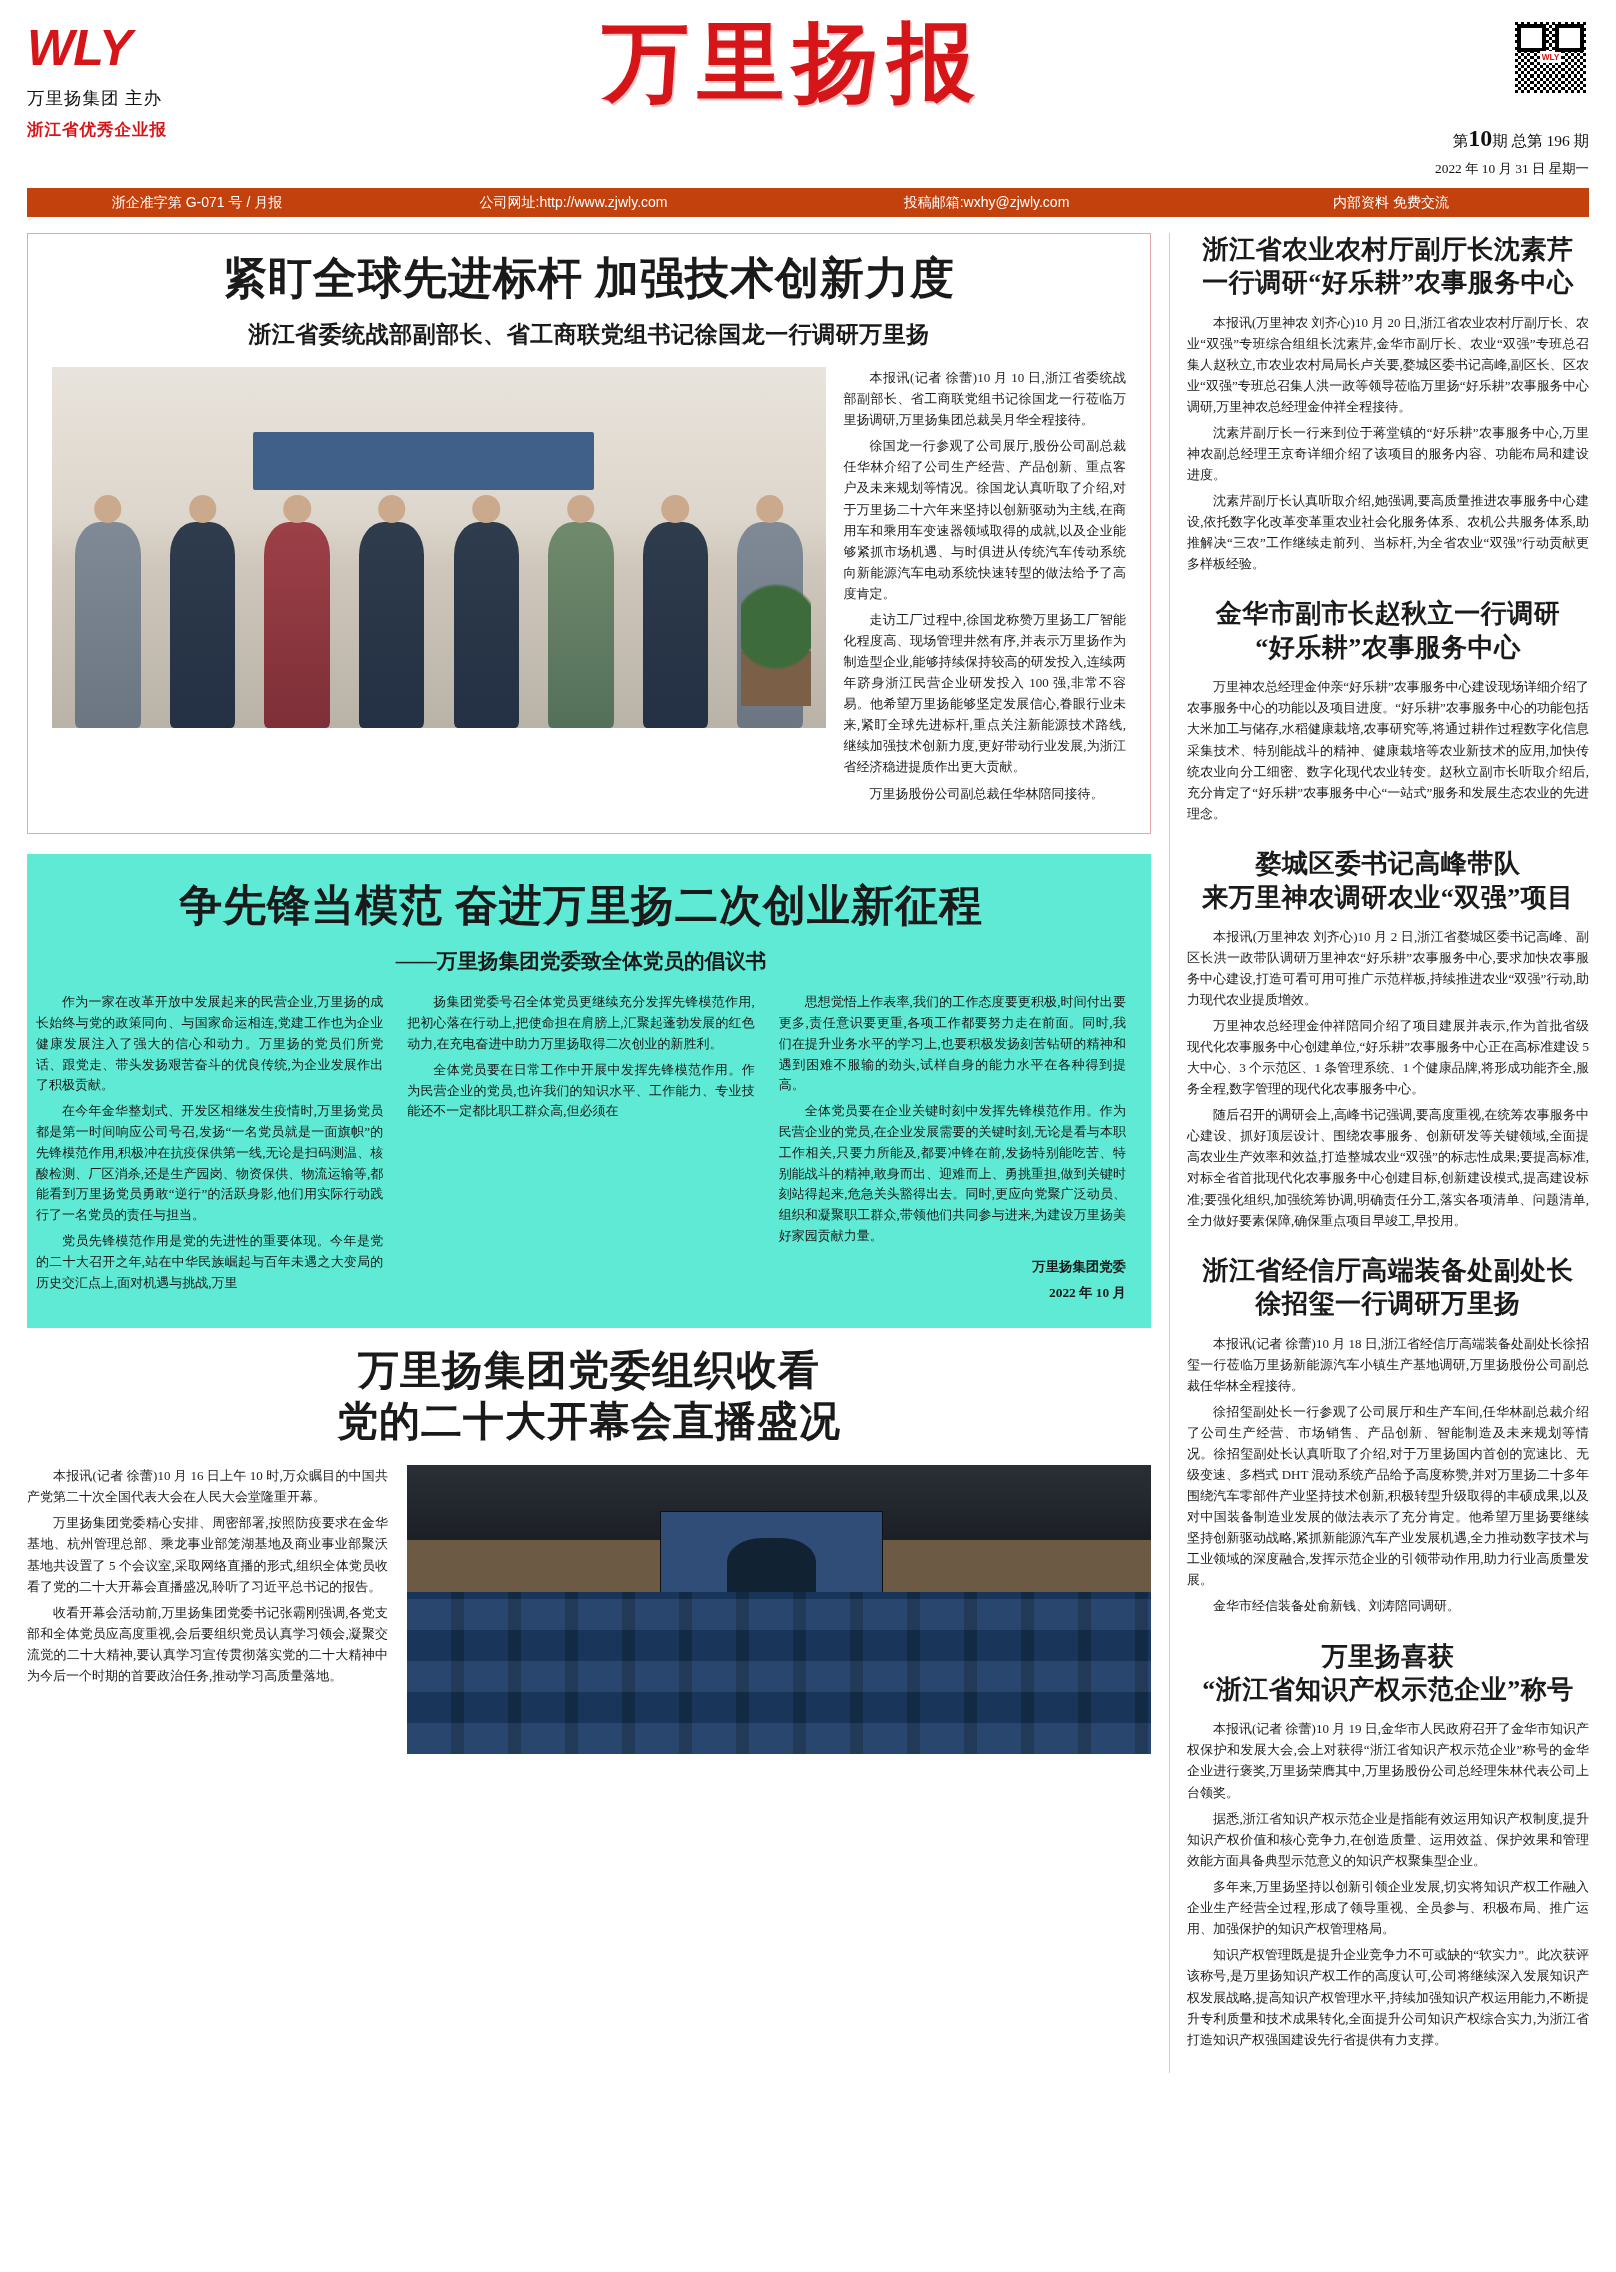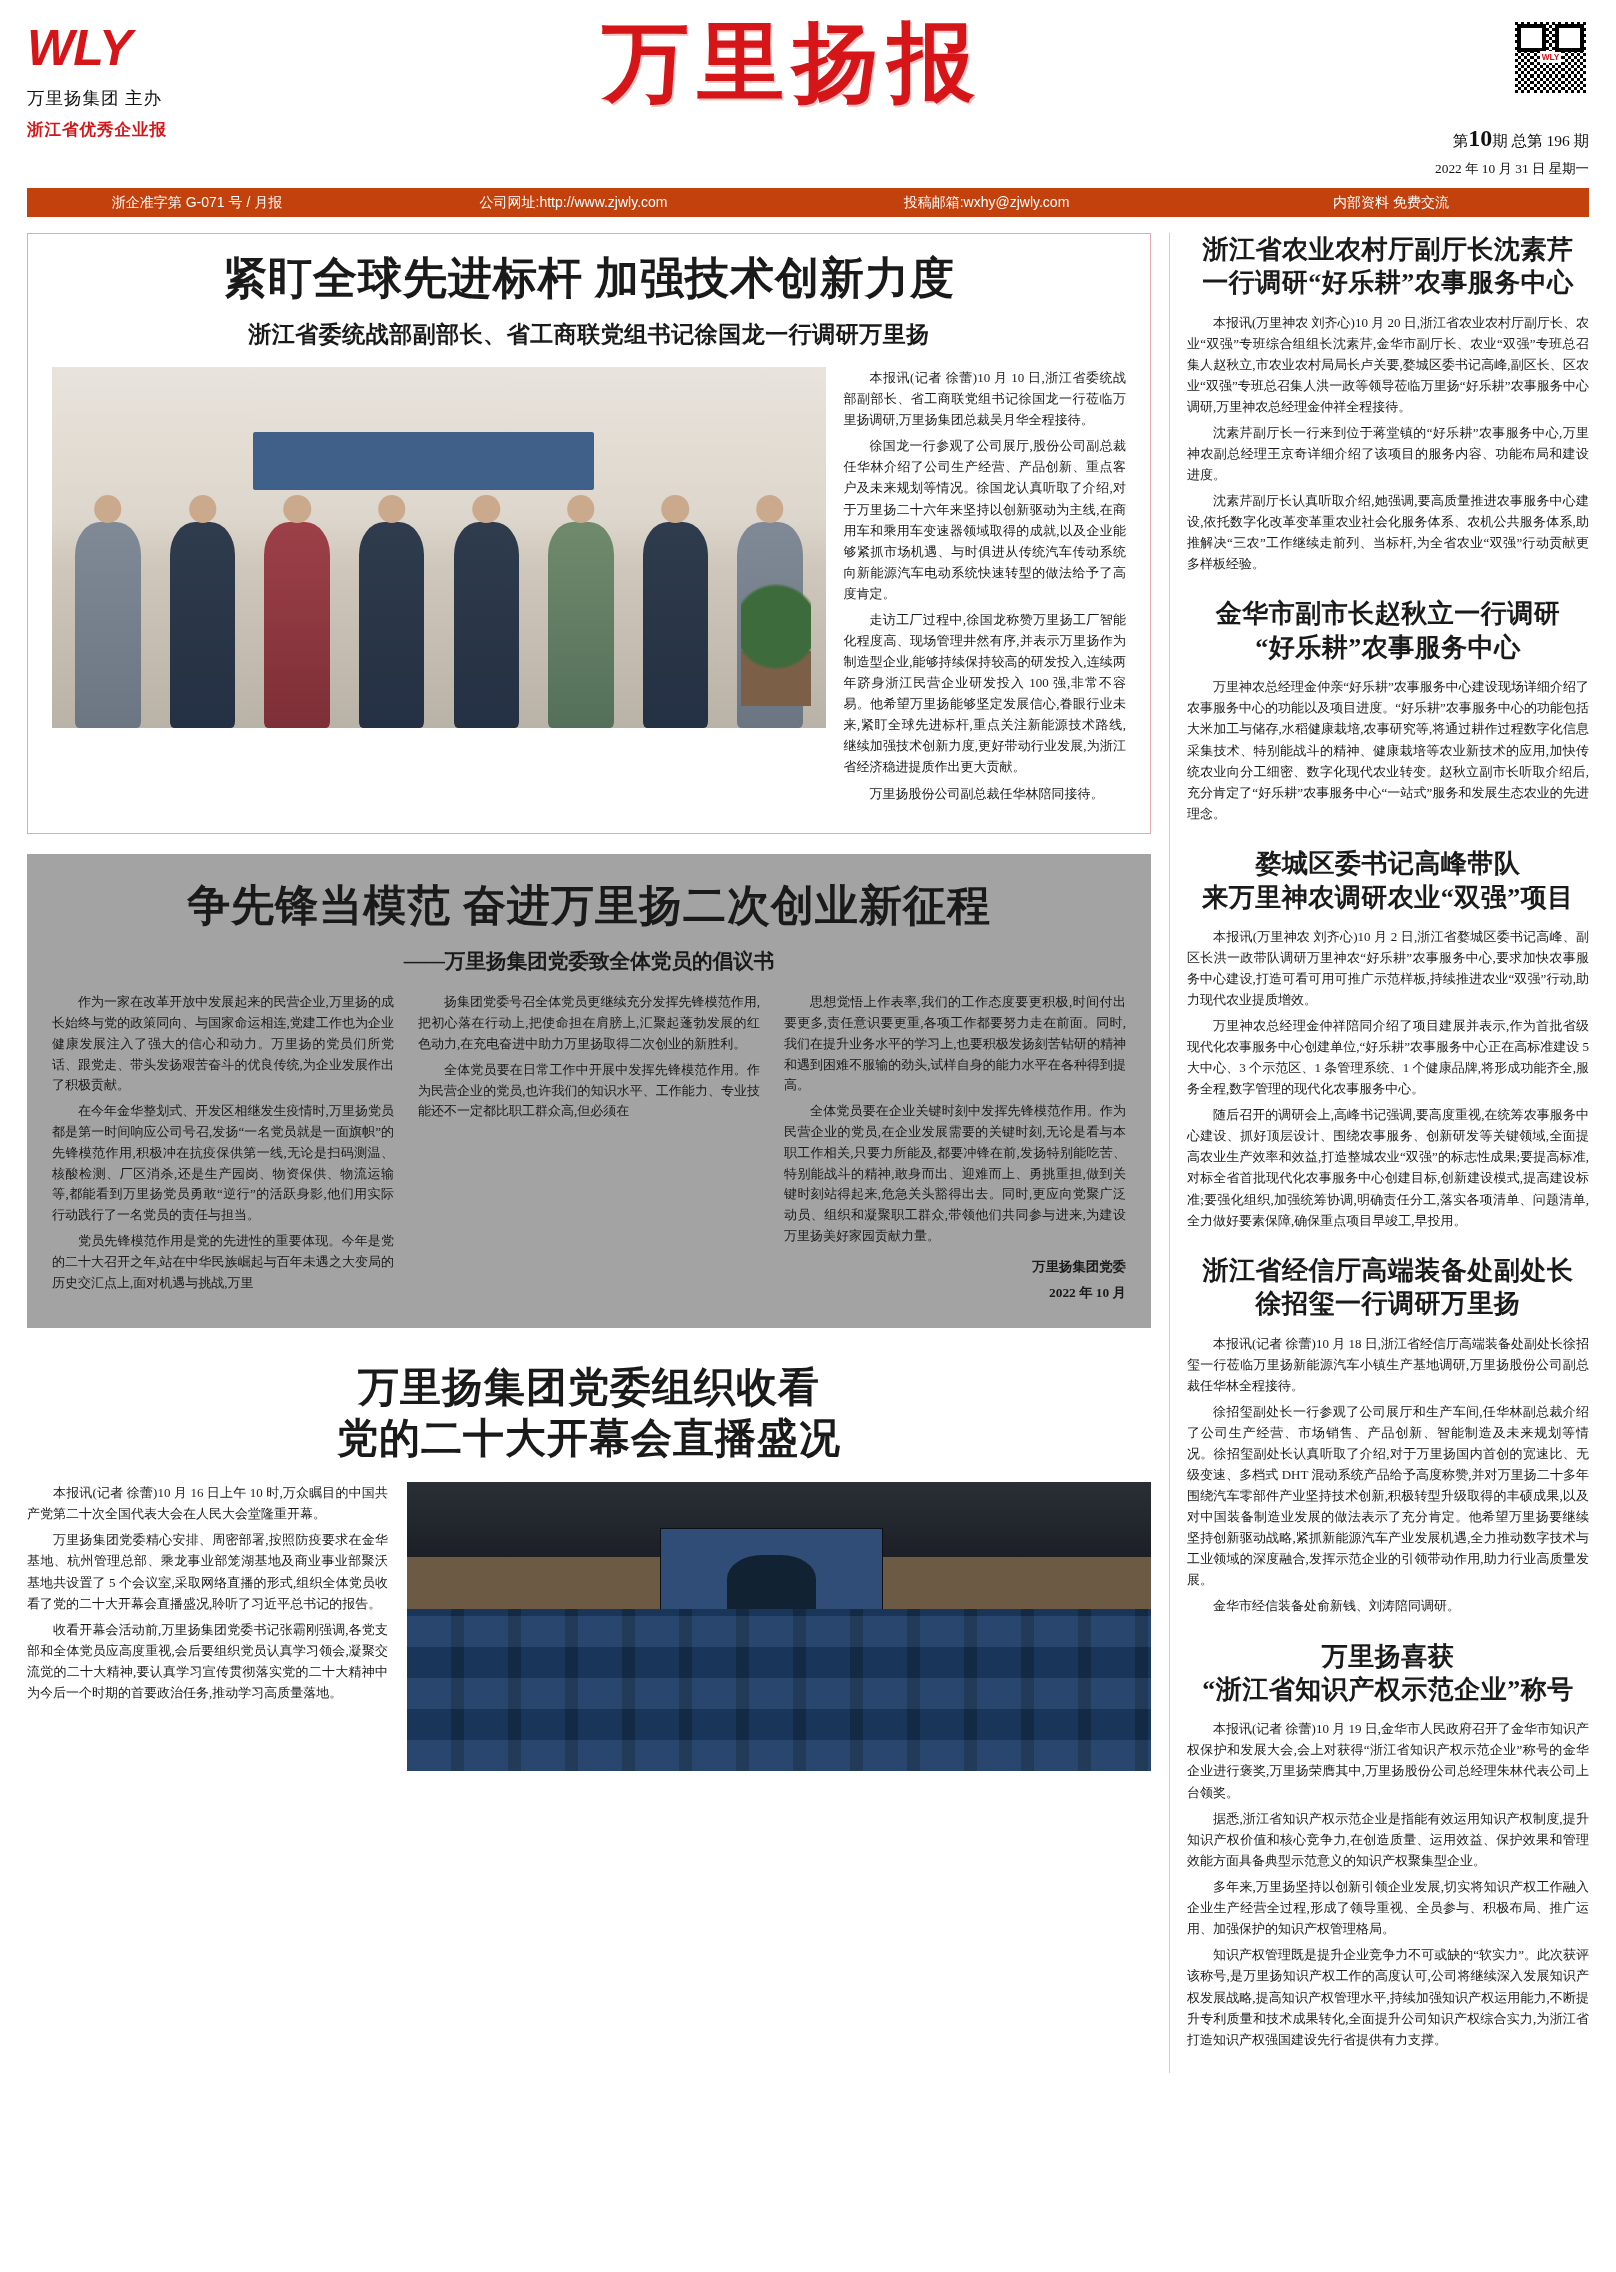--- a/index.html
+++ b/index.html
@@ -150,35 +150,35 @@
     position:absolute; bottom:6%; right:2%; width:9%; height:34%;
     background: radial-gradient(circle at 50% 35%, #3e6b3b 0 46%, rgba(62,107,59,0) 50%), linear-gradient(180deg, rgba(0,0,0,0) 55%, #7b5f46 55%);
   }
   .photo-caption-col { flex: 1; }
   .artbody { font-size: 13px; line-height: 1.62; text-align: justify; font-family:"Liberation Serif",serif; }
   .artbody p { margin: 0 0 5.2px 0; text-indent: 2em; }
 
   
   .proposal {
     margin-top: 20.6px;
-    background: #a3a3a3;
-    padding: 23px 25px 25px 25px;
+    background: #5eead4;
+    padding: 23px 25px 25px 9px;
   }
   .prop-title {
     font-size: 43px; font-weight: bold; text-align:center; letter-spacing:1px;
   }
   .prop-sub { font-size: 20.6px; text-align:center; margin-top: 11.3px; font-weight:bold;}
   .prop-cols { display:flex; gap: 24px; margin-top: 17.5px; }
   .prop-cols > div { flex:1; font-size: 13px; line-height:1.6; text-align: justify; }
   .prop-cols p { margin:0 0 5.2px 0; text-indent:2em; }
   .sign { text-align:right; margin-top: 9.3px; font-weight:bold; font-size:13.4px;}
   .sign div { margin-top:4.1px; }
 
   
-  .third { margin-top: 34px; }
+  .third { margin-top: 17px; }
   .third-title {
     font-size: 41px; font-weight:bold; text-align:center; line-height:1.25; letter-spacing:1px;
   }
   .third-body { display:flex; gap: 18.6px; margin-top: 17.5px; }
   .third-text { width: 361px; font-size:13px; line-height:1.62; text-align:justify; }
   .third-text p { margin:0 0 5.2px 0; text-indent:2em; }
   .photo-meeting { flex:1; height: 289px; position:relative; background:#15171b; overflow:hidden;}
   .photo-meeting .ceiling { position:absolute; top:0; left:0; right:0; height:26%; background: linear-gradient(180deg,#2a2f36,#1c2026); }
   .photo-meeting .screen {
     position:absolute; top:16%; left:34%; width:30%; height:30%;

